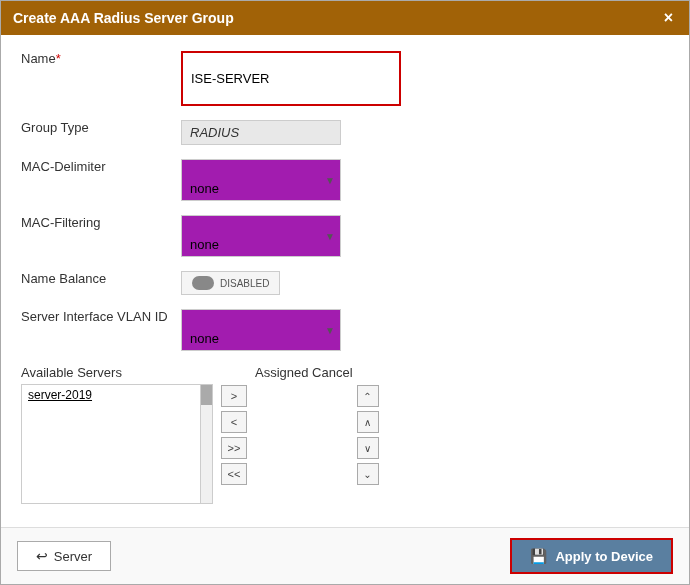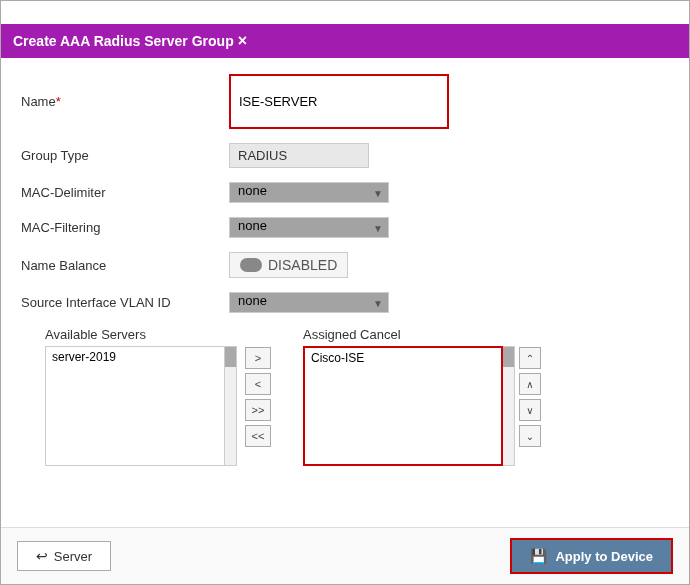--- a/index.html
+++ b/index.html
@@ -15,48 +15,46 @@
     .dialog {
       background: #fff;
       width: 690px;
       min-height: 585px;
       border: 1px solid #aaa;
       box-shadow: 2px 2px 8px rgba(0,0,0,0.3);
       display: flex;
       flex-direction: column;
     }
     .dialog-header {
-      background: #a21caf;
+      background: #a16207;
       color: #fff;
       padding: 8px 12px;
       font-size: 14px;
       font-weight: bold;
       display: flex;
       align-items: center;
-      justify-content: flex-start;
-      margin-top: 23px;
+      justify-content: space-between;
     }
     .dialog-close {
       color: #fff;
       cursor: pointer;
       font-size: 16px;
       font-weight: bold;
       background: none;
       border: none;
       padding: 0 4px;
     }
     .dialog-body {
       padding: 16px 20px;
       flex: 1;
     }
     .form-row {
       display: flex;
-      align-items: center;
+      align-items: flex-start;
       margin-bottom: 14px;
-      gap: 48px;
     }
     .form-label {
       width: 160px;
       color: #333;
       font-size: 13px;
       flex-shrink: 0;
     }
     .form-label.required::after {
       content: '*';
       color: #c00;
@@ -66,41 +64,42 @@
       padding: 18px 8px;
       font-size: 13px;
       width: 220px;
       outline: none;
     }
     .form-control-readonly {
       background: #e8e8e8;
       border: 1px solid #ccc;
       padding: 4px 8px;
       font-size: 13px;
-      width: 140px;
+      width: 160px;
       color: #333;
+      font-style: italic;
     }
     .form-control-number {
       border: 1px solid #ccc;
       padding: 4px 8px;
       font-size: 13px;
       width: 80px;
       outline: none;
     }
     .form-select-wrapper {
       position: relative;
       display: inline-block;
       width: 160px;
     }
     .form-select {
       appearance: none;
       -webkit-appearance: none;
-      background: #a3a3a3;
-      border: 1px solid #ccc;
-      padding: 0 28px 4px 8px;
+      background: #a21caf;
+      border: 1px solid #ccc;
+      padding: 21px 28px 4px 8px;
       font-size: 13px;
       width: 100%;
       cursor: pointer;
       outline: none;
     }
     .select-arrow {
       position: absolute;
       right: 6px;
       top: 50%;
       transform: translateY(-50%);
@@ -109,58 +108,58 @@
       color: #555;
     }
     .toggle-btn {
       display: flex;
       align-items: center;
       gap: 6px;
       border: 1px solid #ccc;
       padding: 4px 10px;
       background: #f5f5f5;
       cursor: pointer;
-      font-size: 14px;
+      font-size: 10px;
       color: #555;
     }
     .toggle-indicator {
       width: 22px;
       height: 14px;
       background: #888;
       border-radius: 7px;
       display: inline-block;
     }
     .servers-section {
       display: flex;
       align-items: flex-start;
       gap: 0;
       margin-top: 8px;
     }
     .server-list-wrapper {
       display: flex;
       flex-direction: column;
-      margin-left: 24px;
     }
     .server-list-label {
       font-size: 13px;
       color: #333;
       margin-bottom: 4px;
       font-weight: normal;
     }
     .server-list {
       border: 1px solid #ccc;
       width: 180px;
       height: 120px;
       overflow-y: auto;
       background: #fff;
       font-size: 12px;
     }
     .server-list-item {
       padding: 3px 6px;
       cursor: pointer;
+      text-decoration: underline;
     }
     .server-list-assigned {
       border: 2px solid #c00;
       width: 200px;
       height: 120px;
       overflow-y: auto;
       background: #fff;
       font-size: 12px;
     }
     .assigned-item {
@@ -304,21 +303,21 @@
 
     <div class="form-row">
       <span class="form-label">Name Balance</span>
       <button class="toggle-btn">
         <span class="toggle-indicator"></span>
         <span>DISABLED</span>
       </button>
     </div>
 
     <div class="form-row">
-      <span class="form-label">Source Interface VLAN ID</span>
+      <span class="form-label">Server Interface VLAN ID</span>
       <div class="form-select-wrapper">
         <select class="form-select">
           <option>none</option>
         </select>
         <span class="select-arrow">▼</span>
       </div>
     </div>
 
     <div class="servers-section">
 
@@ -336,28 +335,20 @@
 
       <div class="middle-controls">
         <button class="arrow-btn">&gt;</button>
         <button class="arrow-btn">&lt;</button>
         <button class="arrow-btn">&gt;&gt;</button>
         <button class="arrow-btn">&lt;&lt;</button>
       </div>
 
       <div class="server-list-wrapper">
         <span class="server-list-label">Assigned Cancel</span>
-        <div class="list-scroll-wrapper">
-          <div class="server-list-assigned">
-            <div class="assigned-item">Cisco-ISE</div>
-          </div>
-          <div class="list-scroll-bar">
-            <div class="scroll-thumb"></div>
-          </div>
-        </div>
       </div>
 
       <div class="right-controls">
         <button class="scroll-btn" title="Move to top">⌃</button>
         <button class="scroll-btn" title="Move up">∧</button>
         <button class="scroll-btn" title="Move down">∨</button>
         <button class="scroll-btn" title="Move to bottom">⌄</button>
       </div>
 
     </div>

